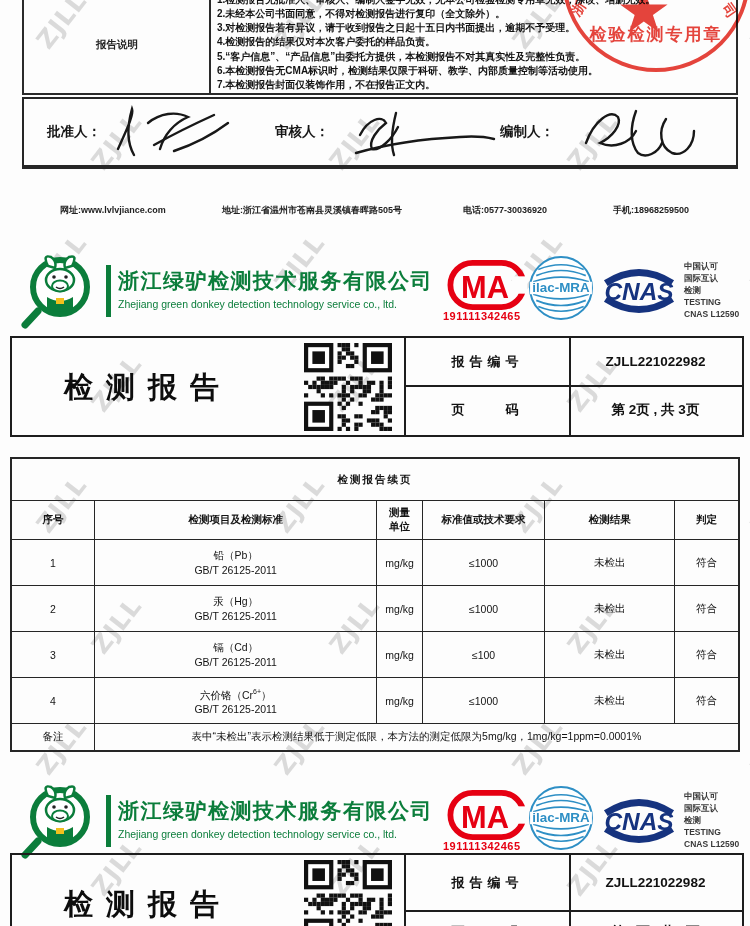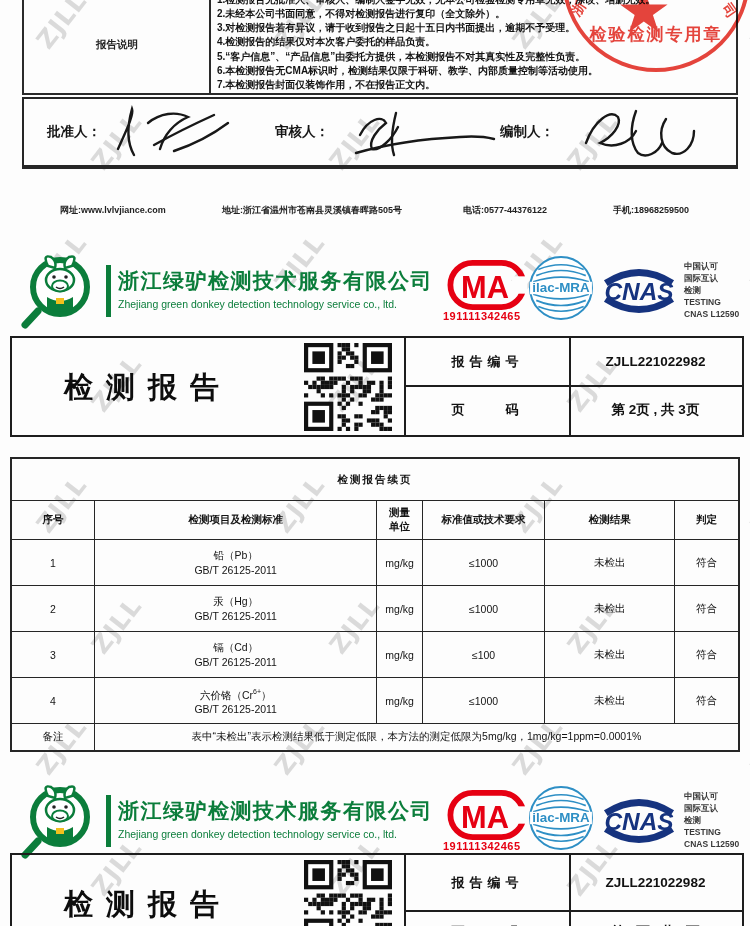--- a/index.html
+++ b/index.html
@@ -161,21 +161,21 @@
       <svg class="sig-svg" style="left:546px" width="160" height="62">
         <path d="M16,42 C24,20 40,8 48,16 C52,24 42,36 30,42 C44,48 60,42 66,30"></path>
         <path d="M66,10 C60,26 60,42 68,52 C76,58 88,52 92,42"></path>
         <path d="M96,18 C88,30 90,46 102,52 C114,56 124,44 124,30"></path>
       </svg>
     </div>
 
     <div class="contact">
       <span style="left:60px">网址:www.lvlvjiance.com</span>
       <span style="left:222px">地址:浙江省温州市苍南县灵溪镇春晖路505号</span>
-      <span style="left:463px">电话:0577-44376122</span>
+      <span style="left:463px">电话:0577-30036920</span>
       <span style="left:613px">手机:18968259500</span>
     </div>
 
     <div class="brand" style="top:253px">
       <svg class="brand-logo" width="86" height="76" viewBox="0 0 86 76">
         <path d="M20,56 L7,70" stroke="#0b7d3b" stroke-width="7" stroke-linecap="round"></path>
         <circle cx="42" cy="32" r="27" fill="#ffffff" stroke="#0b7d3b" stroke-width="6"></circle>
         <path d="M30,11 Q24,-1 33,2 Q39,6 37,13 Z" fill="#fff" stroke="#0b7d3b" stroke-width="2.5"></path>
         <path d="M54,11 Q60,-1 51,2 Q45,6 47,13 Z" fill="#fff" stroke="#0b7d3b" stroke-width="2.5"></path>
         <ellipse cx="42" cy="25" rx="14" ry="11" fill="#fff" stroke="#0b7d3b" stroke-width="2.5"></ellipse>

